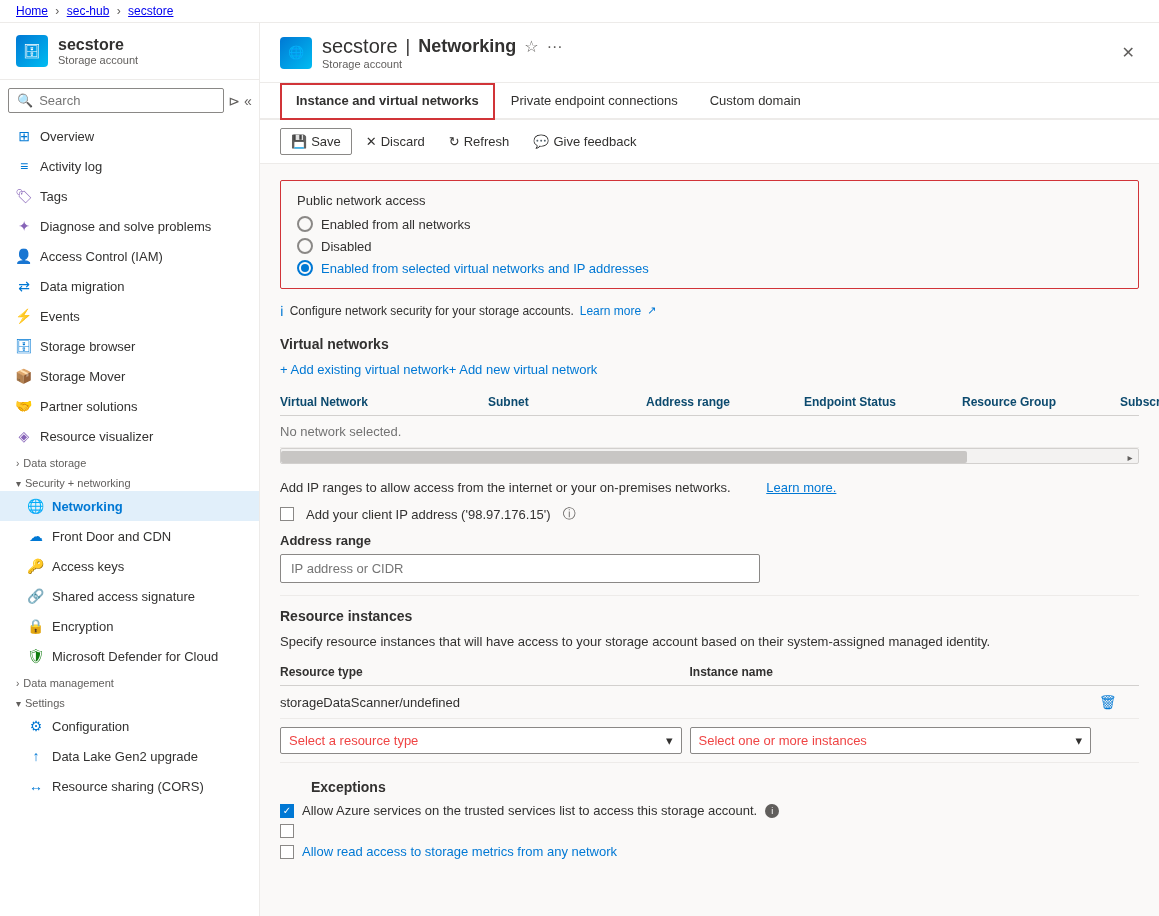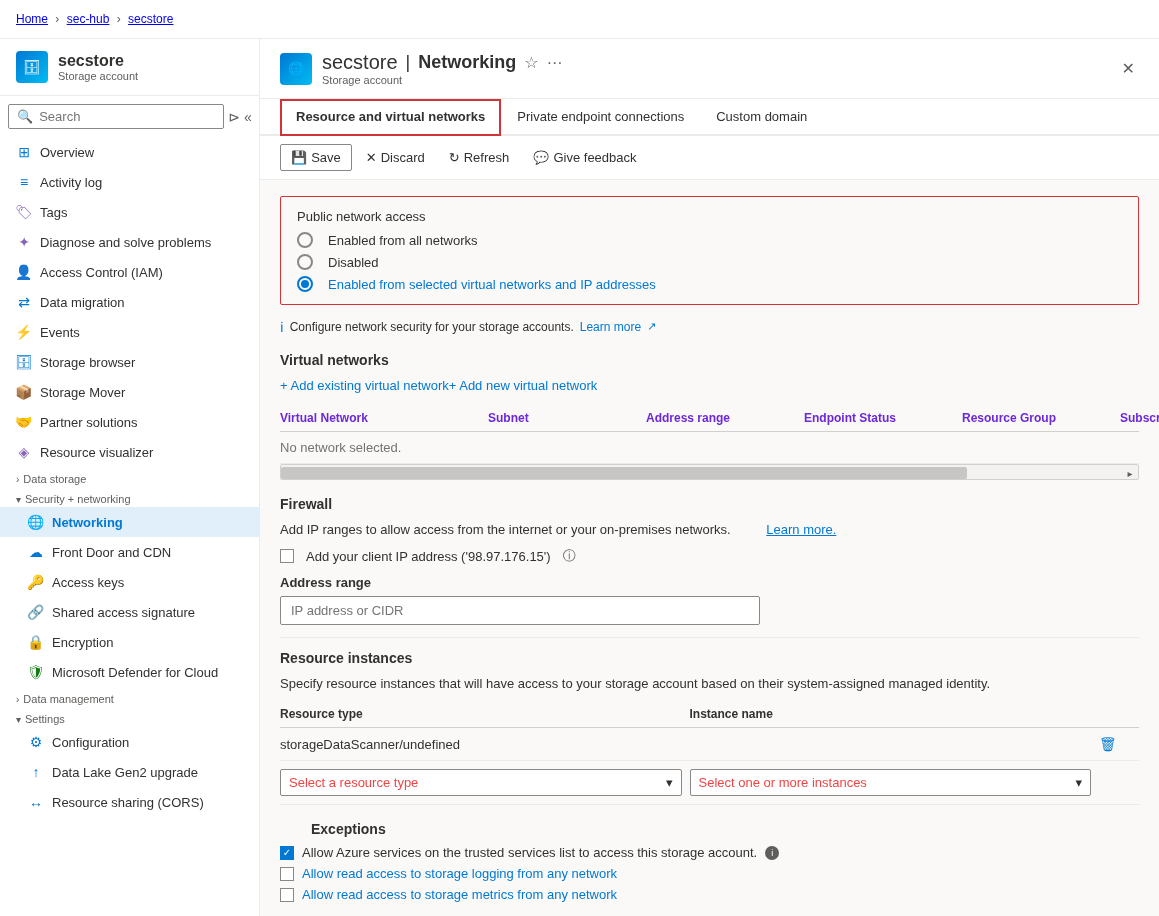--- a/index.html
+++ b/index.html
@@ -1,19 +1,19 @@
 <!DOCTYPE html>
 <html><head>
   <meta charset="utf-8">
   <style>
     * { box-sizing: border-box; margin: 0; padding: 0; }
     body { font-family: 'Segoe UI', Arial, sans-serif; font-size: 13px; color: #323130; background: #f3f2f1; display: flex; flex-direction: column; height: 916px; overflow: hidden; }
 
     
-    .breadcrumb { padding: 12px 16px; font-size: 12px; color: #0078d4; background: #fff; border-bottom: 1px solid #edebe9; }
+    .breadcrumb { padding: 4px 16px; font-size: 12px; color: #0078d4; background: #fff; border-bottom: 1px solid #edebe9; }
     .breadcrumb span { color: #605e5c; margin: 0 4px; }
 
     .main-layout { display: flex; flex: 1; overflow: hidden; }
 
     
     .sidebar { width: 260px; background: #fff; border-right: 1px solid #edebe9; display: flex; flex-direction: column; overflow-y: auto; flex-shrink: 0; }
     .sidebar-header { padding: 12px 16px; border-bottom: 1px solid #edebe9; }
     .sidebar-logo { display: flex; align-items: center; gap: 10px; }
     .sidebar-logo-icon { width: 32px; height: 32px; background: linear-gradient(135deg, #0078d4, #00bcf2); border-radius: 4px; display: flex; align-items: center; justify-content: center; color: white; font-size: 14px; }
     .sidebar-title { font-size: 16px; font-weight: 600; }
@@ -43,35 +43,35 @@
     .toolbar-btn { display: flex; align-items: center; gap: 4px; background: none; border: none; cursor: pointer; padding: 5px 10px; font-size: 13px; color: #323130; border-radius: 2px; }
     .toolbar-btn.primary { border: 1px solid #8a8886; }
 
     
     .panel { flex: 1; overflow-y: auto; padding: 16px 20px; }
 
     
     .section-box { border: 1.5px solid #d13438; border-radius: 2px; padding: 12px 16px; margin-bottom: 12px; }
     .section-label { font-size: 13px; font-weight: 500; margin-bottom: 8px; }
     .radio-group { display: flex; flex-direction: column; gap: 6px; }
-    .radio-item { display: flex; align-items: center; gap: 15px; font-size: 13px; cursor: pointer; }
+    .radio-item { display: flex; align-items: center; gap: 8px; font-size: 13px; cursor: pointer; }
     .radio-circle { width: 16px; height: 16px; border-radius: 50%; border: 2px solid #8a8886; display: flex; align-items: center; justify-content: center; flex-shrink: 0; }
     .radio-circle.selected { border-color: #0078d4; }
     .radio-circle.selected::after { content: ''; width: 8px; height: 8px; border-radius: 50%; background: #0078d4; }
     .radio-text.selected { color: #0078d4; }
 
     .info-bar { display: flex; align-items: center; gap: 6px; font-size: 12px; color: #323130; margin-bottom: 16px; }
     .info-icon { color: #0078d4; font-size: 14px; }
     .info-link { color: #0078d4; cursor: pointer; text-decoration: none; }
 
     
     .section-title { font-size: 14px; font-weight: 700; margin-bottom: 10px; }
     .add-btns { display: flex; align-items: center; gap: 0; margin-bottom: 12px; }
     .add-btn { display: flex; align-items: center; gap: 4px; color: #0078d4; cursor: pointer; font-size: 13px; background: none; border: none; }
-    .table-header { display: grid; grid-template-columns: 200px 150px 150px 150px 150px 1fr; gap: 8px; padding: 6px 0; border-bottom: 1px solid #d2d0ce; font-size: 12px; font-weight: 600; color: #6d28d9; }
+    .table-header { display: grid; grid-template-columns: 200px 150px 150px 150px 150px 1fr; gap: 8px; padding: 6px 0; border-bottom: 1px solid #d2d0ce; font-size: 12px; font-weight: 600; color: #0c4a6e; }
     .table-row { display: grid; grid-template-columns: 200px 150px 150px 150px 150px 1fr; gap: 8px; padding: 8px 0; font-size: 13px; color: #605e5c; border-bottom: 1px solid #edebe9; }
     .scrollbar-container { height: 16px; background: #f3f2f1; border: 1px solid #d2d0ce; border-radius: 2px; margin-bottom: 16px; position: relative; overflow: hidden; }
     .scrollbar-thumb { position: absolute; left: 0; top: 2px; height: 12px; width: 80%; background: #c8c6c4; border-radius: 2px; }
     .scroll-arrow { position: absolute; top: 0; height: 16px; width: 16px; display: flex; align-items: center; justify-content: center; font-size: 10px; color: #605e5c; cursor: pointer; }
     .scroll-left { left: 0; }
     .scroll-right { right: 0; }
 
     
     .firewall-desc { font-size: 13px; color: #323130; margin-bottom: 10px; }
     .firewall-link { color: #0078d4; cursor: pointer; margin-left: 32px; }
@@ -255,21 +255,21 @@
             <span style="cursor:pointer;color:#605e5c;font-size:16px;">☆</span>
             <span style="cursor:pointer;color:#605e5c;font-size:16px;">···</span>
           </div>
           <div style="font-size:11px;color:#605e5c;">Storage account</div>
         </div>
       </div>
       <button class="close-btn">✕</button>
     </div>
 
     <div class="tabs">
-      <div class="tab-active-box">Resource and virtual networks</div>
+      <div class="tab-active-box">Instance and virtual networks</div>
       <div class="tab">Private endpoint connections</div>
       <div class="tab">Custom domain</div>
     </div>
 
     <div class="toolbar">
       <button class="toolbar-btn primary">
         <span>💾</span>
         <span>Save</span>
       </button>
       <button class="toolbar-btn">
@@ -332,21 +332,20 @@
       <div class="table-row">
         <span style="color:#737373;">No network selected.</span>
       </div>
       <div class="scrollbar-container">
         <span class="scroll-arrow scroll-left">◂</span>
         <div class="scrollbar-thumb"></div>
         <span class="scroll-arrow scroll-right">▸</span>
       </div>
 
       
-      <div class="section-title">Firewall</div>
       <div class="firewall-desc">
         <span>Add IP ranges to allow access from the internet or your on-premises networks.</span>
         <a class="firewall-link" href="#">Learn more.</a>
       </div>
       <div class="checkbox-item">
         <div class="checkbox"></div>
         <span>Add your client IP address ('98.97.176.15')</span>
         <span style="color:#605e5c;cursor:pointer;">ⓘ</span>
       </div>
       <div class="sub-label">Address range</div>
@@ -381,21 +380,20 @@
 
       
       <div class="exceptions-title">Exceptions</div>
       <div class="exception-item">
         <div class="checkbox checked">✓</div>
         <span>Allow Azure services on the trusted services list to access this storage account.</span>
         <span class="info-circle">i</span>
       </div>
       <div class="exception-item">
         <div class="checkbox"></div>
-        <span class="info-link">Allow read access to storage logging from any network</span>
       </div>
       <div class="exception-item">
         <div class="checkbox"></div>
         <span class="info-link">Allow read access to storage metrics from any network</span>
       </div>
 
     </div>
   </div>
 </div>
 

